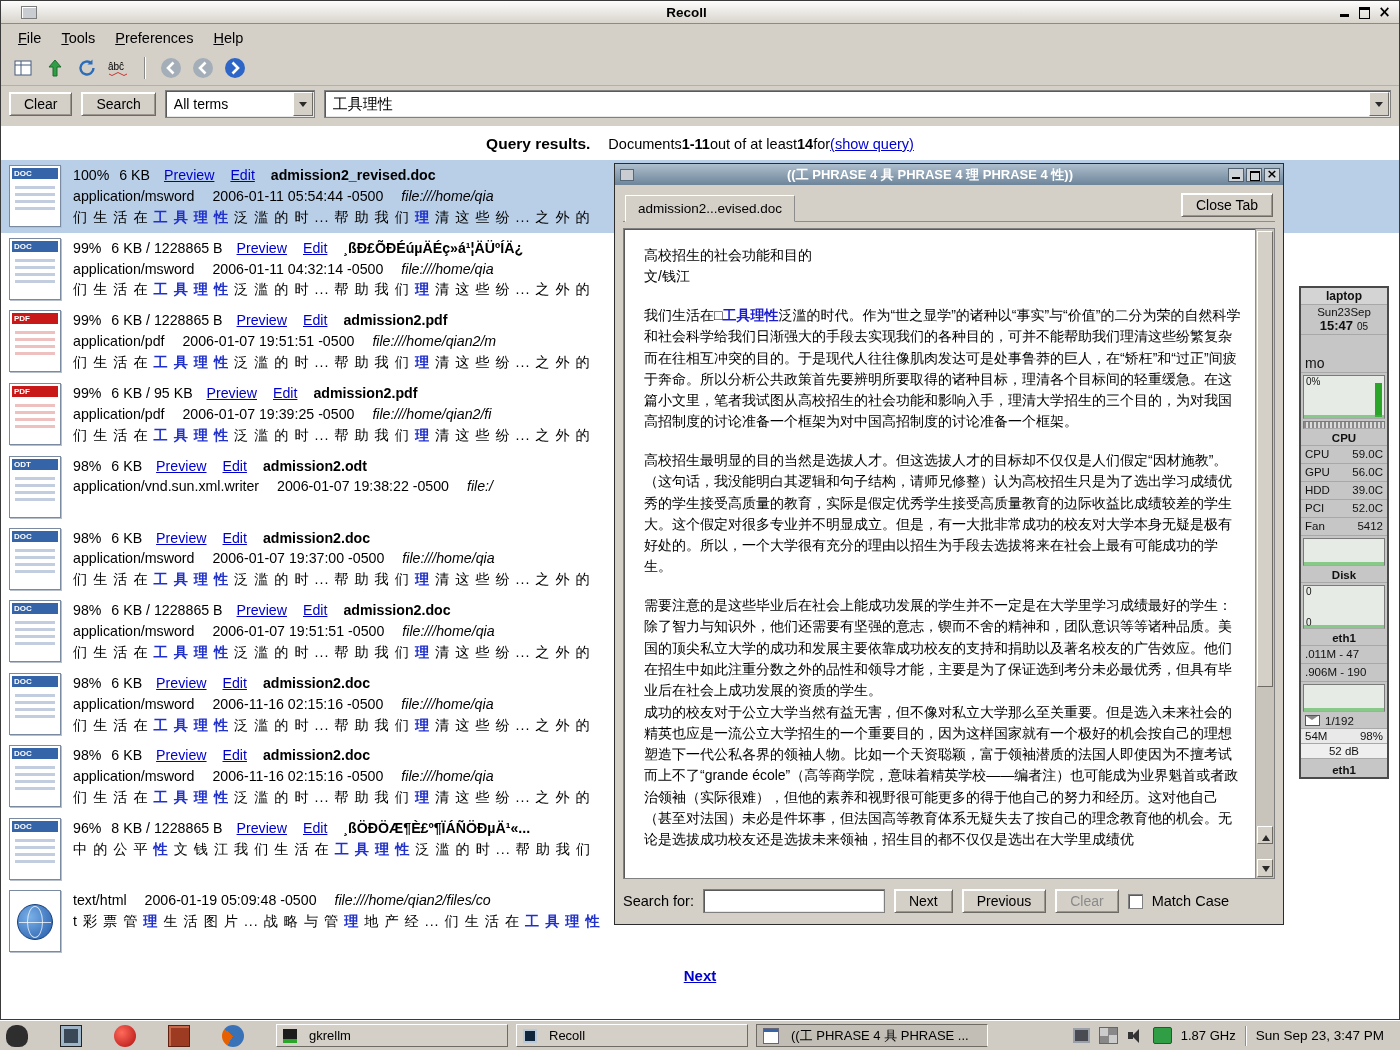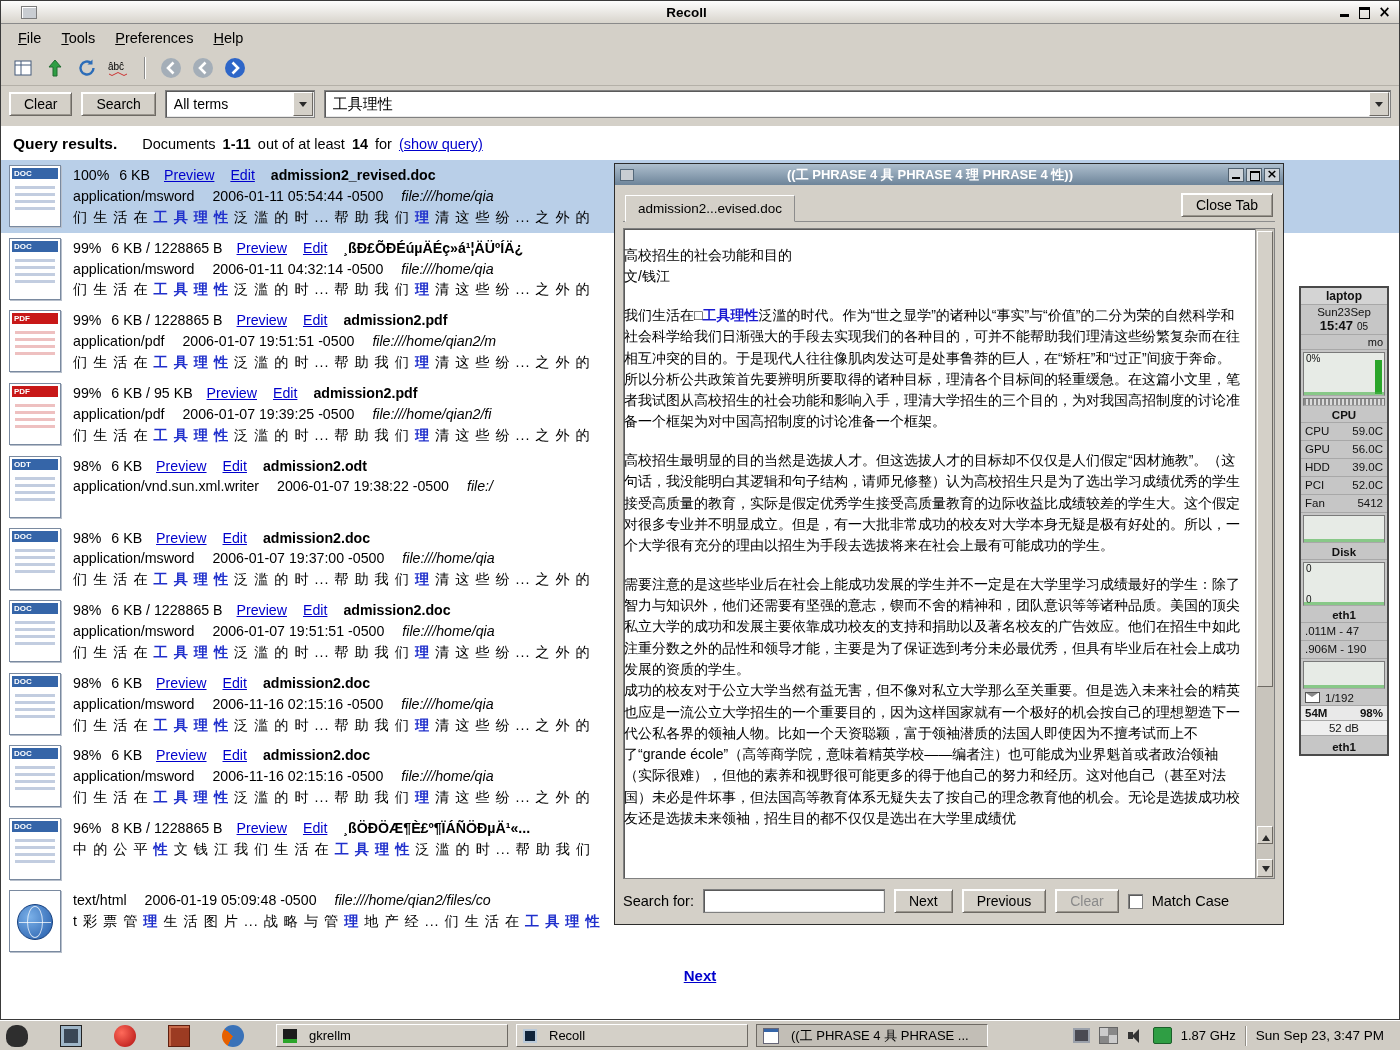--- a/index.html
+++ b/index.html
@@ -40,21 +40,21 @@
          box-shadow:inset 1px 1px 0 #5a5a5a, inset -1px -1px 0 #e8e8e8;cursor:pointer;}
   .combo .cval{flex:1;padding:0 8px;font-size:14px;}
   .carrow{width:18px;height:22px;margin:1px;background:#d4d0c8;border:1px solid #6e6a64;border-top-color:#fff;border-left-color:#fff;
           display:flex;align-items:center;justify-content:center;flex:none;}
   .carrow::after{content:"";border:4px solid transparent;border-top:5px solid #2a2a2a;margin-top:5px;}
   .qwrap{flex:1;height:26px;display:flex;align-items:center;background:#fff;border:1px solid #808080;
          box-shadow:inset 1px 1px 0 #5a5a5a, inset -1px -1px 0 #e8e8e8;}
   .qwrap input{flex:1;border:none;outline:none;font:15px "Liberation Sans",sans-serif;padding:0 8px;background:transparent;}
   
   .results-area{flex:1;background:#fff;overflow:hidden;display:flex;flex-direction:column;}
-  .results-header{padding:9px 12px 7px;display:flex;align-items:baseline;gap:7px;font-size:14.5px;}
+  .results-header{padding:9px 12px 7px;display:flex;align-items:baseline;gap:0;font-size:14.5px;justify-content:center;}
   .rh-title{font-weight:bold;font-size:15.5px;margin-right:18px;}
   .rh-bold{font-weight:bold;}
   .rrow{display:flex;gap:12px;padding:5px 10px 5px 8px;align-items:flex-start;}
   .rrow.selected{background:#b9cfe8;}
   .rbody{font-size:14.2px;line-height:1.47;min-width:0;}
   .rl1 .rpct{margin-right:6px;}
   .rl1 .rsize{margin-right:10px;}
   .rl1 .rlink{margin-right:12px;}
   .rtitle{font-weight:bold;}
   .rl2 span{margin-right:14px;}
@@ -90,21 +90,21 @@
   .pv-wb.wb-min::after{left:3px;bottom:2px;width:8px;height:2px;}
   .pv-wb.wb-max::after{left:3px;top:2px;width:8px;height:7px;border-top-width:2px;}
   .pv-wb.wb-close::after{top:-3px;font-size:13px;}
   .pv-body{flex:1;display:flex;flex-direction:column;padding:6px 8px 6px 8px;min-height:0;}
   .tabrow{height:30px;flex:none;display:flex;align-items:flex-end;border-bottom:1px solid #8c8c8c;padding:0 2px;}
   .tab{position:relative;top:1px;background:#d4d0c8;border:1px solid #8c8c8c;border-top-color:#fff;border-left-color:#fff;
        border-bottom:1px solid #d4d0c8;padding:5px 12px 5px;font-size:13.5px;cursor:pointer;}
   .closetab{margin-left:auto;margin-bottom:4px;}
   .pv-textwrap{flex:1;position:relative;background:#fff;border:1px solid #808080;
                box-shadow:inset 1px 1px 0 #5a5a5a;min-height:0;margin-top:6px;overflow:hidden;}
-  .pv-text{position:absolute;inset:0;right:19px;overflow:hidden;padding:16px 12px 8px 0;
+  .pv-text{position:absolute;inset:0;right:19px;overflow:hidden;padding:16px 12px 8px 20px;
            font-size:14px;line-height:1.52;}
   .pv-text p{margin:0 0 1.25em 0;}
   .pv-text p.tight{margin-bottom:0;}
   .hl2{color:#1b1bd0;font-weight:bold;}
   .pv-scroll{position:absolute;top:0;right:0;bottom:0;width:18px;background:#c8c4bc;border-left:1px solid #8c8c8c;}
   .pv-thumb{position:absolute;left:1px;right:1px;top:2px;height:70%;background:#d4d0c8;border:1px solid #6e6a64;
             border-top-color:#fff;border-left-color:#fff;cursor:pointer;}
   .sbtn{position:absolute;left:1px;right:1px;height:16px;background:#d4d0c8;border:1px solid #6e6a64;
         border-top-color:#fff;border-left-color:#fff;cursor:pointer;}
   .sbtn.up{bottom:34px;}
@@ -117,37 +117,37 @@
   .chk{width:13px;height:13px;background:#fff;border:1px solid #808080;box-shadow:inset 1px 1px 0 #5a5a5a;flex:none;cursor:pointer;}
   
   .gk{position:absolute;left:1299px;top:286px;width:90px;background:#c6c6c6;border:2px solid #4a4a4a;
       box-sizing:border-box;font-size:11.5px;color:#111;}
   .gk > div{padding:1px 4px;border-bottom:1px solid #a8a8a8;}
   .gk-host{text-align:center;font-weight:bold;font-size:12px;background:#d4d4d4;}
   .gk-date{text-align:center;}
   .gk-timerow{display:flex;justify-content:center;align-items:baseline;gap:4px;}
   .gk-time{font-size:13px;font-weight:bold;}
   .gk-sec{font-size:10px;}
-  .gk-corner{text-align:right;font-size:11px;}
+  .gk-corner{text-align:left;font-size:14px;margin-top:19px;}
   .gk-chart{height:42px;background:#e7ebe6;border:1px solid #7a7a7a;margin:2px;position:relative;padding:0 !important;}
   .gk-chart.small{height:26px;}
   .gk-pct{position:absolute;left:2px;top:0;font-size:10px;}
   .gk-pct.low{top:auto;bottom:0;}
   .gk-spike{position:absolute;right:2px;bottom:1px;width:7px;height:82%;background:#2aa52a;}
   .gk-chart::after{content:"";position:absolute;left:0;right:0;bottom:0;height:3px;background:#49b049;opacity:.6;}
   .gk-krell{height:6px;margin:0 2px 2px;background:repeating-linear-gradient(90deg,#8a8a8a 0 2px,#dcdcdc 2px 4px);
             border:1px solid #7a7a7a;padding:0 !important;}
   .gk-label{text-align:center;font-weight:bold;}
   .gk-label.bottom{border-bottom:none;margin-top:4px;}
   .gk-temp{display:flex;justify-content:space-between;line-height:1.3;}
   .gk-mail{display:flex;align-items:center;gap:5px;}
   .env{width:13px;height:9px;background:#fff;border:1px solid #555;position:relative;flex:none;}
   .env::after{content:"";position:absolute;left:0;top:0;border-left:6px solid transparent;border-right:6px solid transparent;
               border-top:4px solid #888;}
-  .gk-mem{display:flex;justify-content:space-between;align-items:flex-end;background:#e9e9e9;font-weight:bold;}
+  .gk-mem{display:flex;justify-content:space-between;align-items:flex-end;background:#e9e9e9;}
   .gk-vol{text-align:center;background:#efefef;}
   
   .taskbar{position:absolute;left:0;bottom:0;width:1400px;height:30px;background:#d0ccc4;border-top:1px solid #fff;
            display:flex;align-items:center;padding:0 6px;box-sizing:border-box;}
   .lic{width:22px;height:22px;flex:none;margin-right:32px;cursor:pointer;}
   .i-paw{background:#2e2e2e;border-radius:45% 45% 40% 40%;}
   .i-mon{background:#3a4756;border:1px solid #222;box-shadow:inset 0 0 0 3px #9fb6c8;box-sizing:border-box;}
   .i-red{background:radial-gradient(circle at 35% 35%, #ff6a5a, #b01010);border-radius:50%;}
   .i-box{background:#9c3b22;border:1px solid #5e2010;box-shadow:inset 2px 2px 0 #c86a4a;box-sizing:border-box;}
   .i-ff{border-radius:50%;background:conic-gradient(from 210deg,#e66000 0 100deg,#3a72b8 100deg 360deg);}

